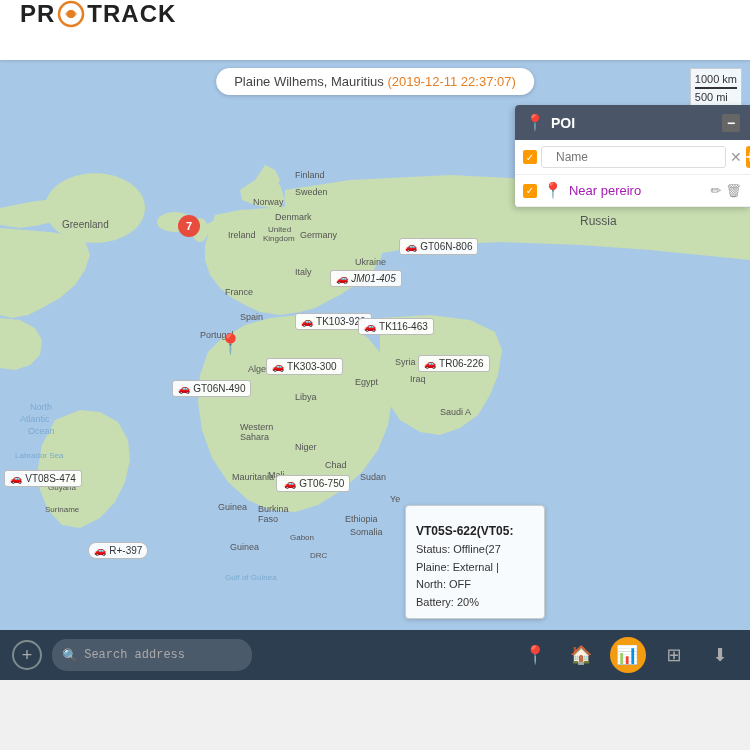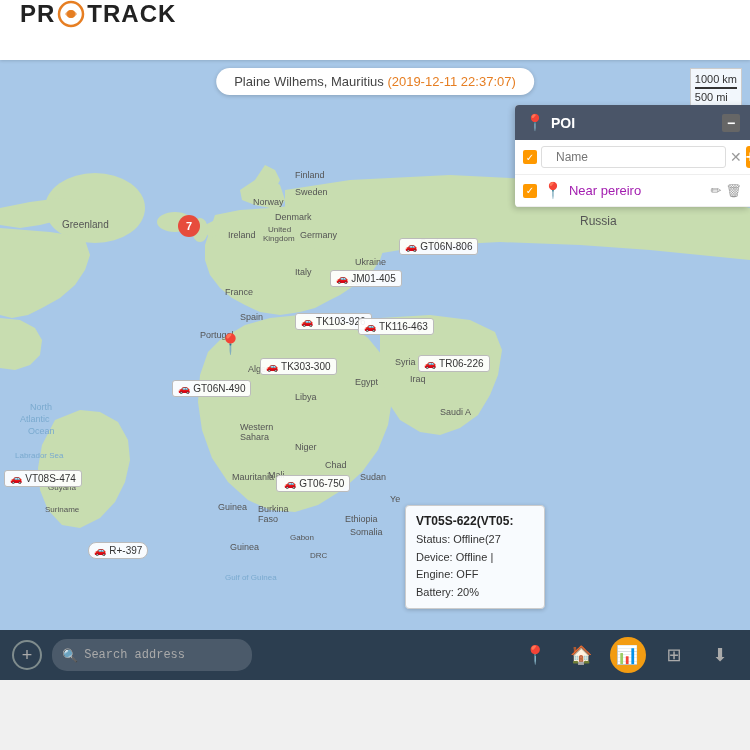--- a/index.html
+++ b/index.html
@@ -200,20 +200,21 @@
       color: #333;
       box-shadow: 0 1px 4px rgba(0,0,0,0.2);
       white-space: nowrap;
       z-index: 4;
       line-height: 1.6;
     }
     .tooltip-card .device-name {
       font-weight: bold;
       font-size: 12px;
       color: #222;
+      margin-top: 10px;
     }
 
     
     .vehicle-label {
       position: absolute;
       background: rgba(255,255,255,0.92);
       border: 1px solid #bbb;
       border-radius: 3px;
       padding: 2px 5px;
       font-size: 10px;
@@ -447,30 +448,30 @@
     <span>7</span>
   </div>
 
   
   <div class="map-pin" style="top:272px;left:218px;">📍</div>
 
   
   <div class="vehicle-label" style="top:178px;left:355px;margin-left:44px;">
     <span style="color:#2ecc71;">🚗</span> <span>GT06N-806</span>
   </div>
-  <div class="vehicle-label" style="top:210px;left:330px;">
+  <div class="vehicle-label" style="top:210px;left:330px;font-style:italic;">
     <span style="color:#2980b9;">🚗</span> <span>JM01-405</span>
   </div>
   <div class="vehicle-label" style="top:237px;left:295px;margin-top:16px;">
     <span style="color:#2980b9;">🚗</span> <span>TK103-926</span>
   </div>
   <div class="vehicle-label" style="top:258px;left:358px;text-align:right;">
     <span style="color:#2980b9;">🚗</span> <span>TK116-463</span>
   </div>
-  <div class="vehicle-label" style="top:298px;left:260px;">
+  <div class="vehicle-label" style="top:298px;left:266px;">
     <span style="color:#2980b9;">🚗</span> <span>TK303-300</span>
   </div>
   <div class="vehicle-label" style="top:320px;left:172px;">
     <span style="color:#2980b9;">🚗</span> <span>GT06N-490</span>
   </div>
   <div class="vehicle-label" style="top:295px;left:418px;">
     <span style="color:#2980b9;">🚗</span> <span>TR06-226</span>
   </div>
   <div class="vehicle-label" style="top:415px;left:276px;padding-left:7px;">
     <span style="color:#2980b9;">🚗</span> <span>GT06-750</span>
@@ -479,22 +480,22 @@
     <span style="color:#2980b9;">🚗</span> <span>VT08S-474</span>
   </div>
   <div class="vehicle-label" style="top:482px;left:88px;border-radius:8px;">
     <span style="color:#2980b9;">🚗</span> <span>R+-397</span>
   </div>
 
   
   <div class="tooltip-card" style="top:445px;left:405px;right:0;max-width:140px;">
     <div class="device-name">VT05S-622(VT05:</div>
     <div>Status: Offline(27</div>
-    <div>Device: Offline |</div>
-    <div>Engine: OFF</div>
+    <div>Plaine: External |</div>
+    <div>North: OFF</div>
     <div>Battery: 20%</div>
   </div>
 
   
   <div id="poi-panel">
     <div id="poi-header">
       <div class="poi-title">
         <span style="font-size:16px;">📍</span>
         <span>POI</span>
       </div>

